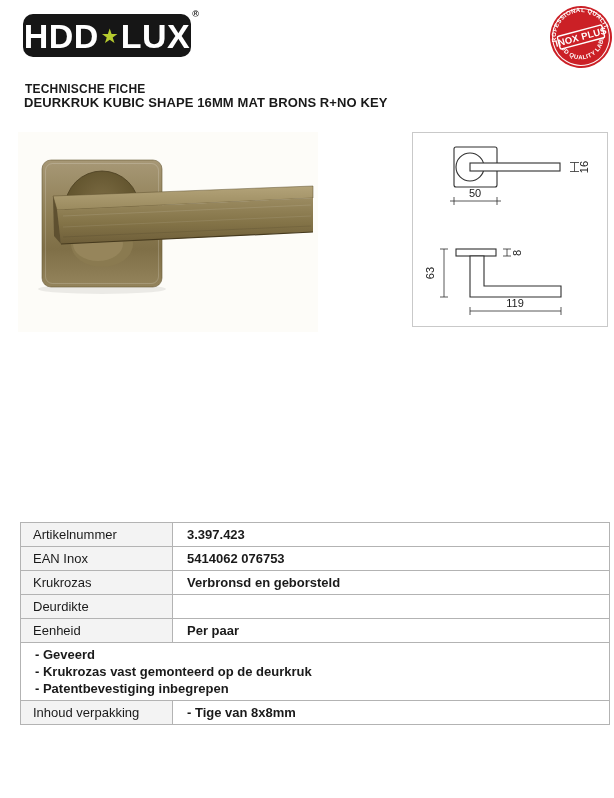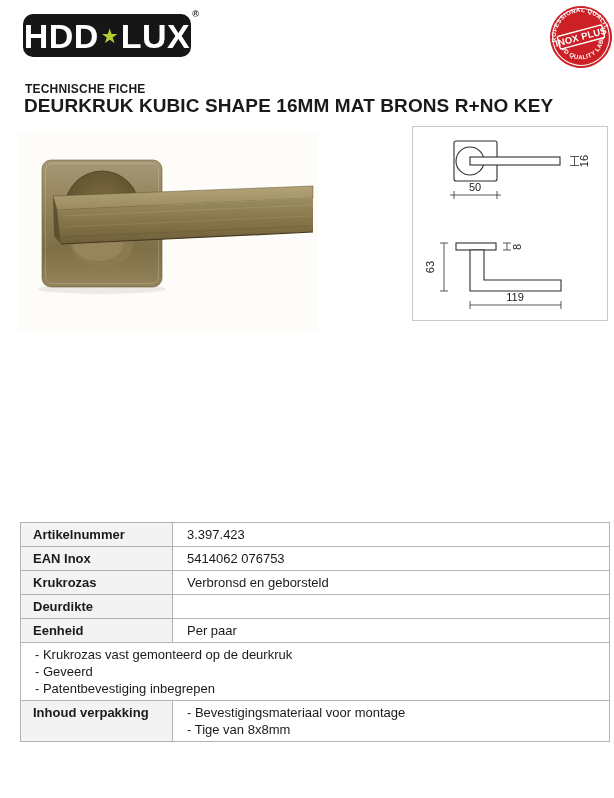--- a/index.html
+++ b/index.html
@@ -13,41 +13,41 @@
     background:#161616;border-radius:10px;
     display:flex;align-items:center;justify-content:center;
   }
   .logo .t{color:#ffffff;font-weight:bold;font-size:34px;letter-spacing:.5px;line-height:1;}
   .logo .star{color:#b6cb2f;font-size:20px;margin:0 2px;line-height:1;}
   .reg{position:absolute;right:-8px;top:-5px;font-size:9px;color:#1a1a1a;font-weight:bold;}
   
   .stamp{position:absolute;left:546px;top:2px;width:70px;height:70px;}
   
   .kicker{position:absolute;left:25px;top:82px;font-size:12px;font-weight:bold;letter-spacing:.2px;}
-  .title{position:absolute;left:24px;top:95px;font-size:19px;font-weight:bold;white-space:nowrap;letter-spacing:.1px;}
+  .title{position:absolute;left:24px;top:95px;font-size:13px;font-weight:bold;white-space:nowrap;letter-spacing:.1px;}
   
   .photo{position:absolute;left:18px;top:132px;width:300px;height:200px;}
   .drawing{
-    position:absolute;left:412px;top:126px;width:194px;height:193px;
+    position:absolute;left:412px;top:132px;width:194px;height:193px;
     border:1px solid #c9c9c9;background:#ffffff;
   }
   .drawing svg{display:block;}
   .dim-txt{font-size:11px;fill:#1a1a1a;font-family:"Liberation Sans",sans-serif;}
   
   .spec-table{
     position:absolute;left:20px;top:522px;width:588px;
     border:1px solid #b3b3b3;border-bottom:none;
     font-size:13px;line-height:17px;
   }
   .row{display:flex;border-bottom:1px solid #b3b3b3;}
   .row .lbl{
     flex:0 0 152px;box-sizing:border-box;background:#f3f3f3;
-    border-right:1px solid #b3b3b3;padding:3px 6px 3px 12px;font-weight:bold;
+    border-right:1px solid #b3b3b3;padding:3px 6px 3px 12px;font-weight:normal;
   }
-  .row .val{flex:1;padding:3px 6px 3px 14px;}
+  .row .val{flex:1;padding:3px 6px 3px 14px;font-weight:bold;}
 </style>
 </head>
 <body>
 
 <div class="logo">
   <span class="t">HDD</span>
   <span class="star">★</span>
   <span class="t">LUX</span>
   <span class="reg">®</span>
 </div>
@@ -172,25 +172,24 @@
     <div class="lbl">Deurdikte</div>
   </div>
   <div class="row">
     <div class="lbl">Eenheid</div>
     <div class="val">
       <div>Per paar</div>
     </div>
   </div>
   <div class="row">
     <div class="val">
+      <div>- Geveerd</div>
       <div>- Krukrozas vast gemonteerd op de deurkruk</div>
-      <div>- Geveerd</div>
       <div>- Patentbevestiging inbegrepen</div>
     </div>
   </div>
   <div class="row">
     <div class="lbl">Inhoud verpakking</div>
     <div class="val">
-      <div>- Bevestigingsmateriaal voor montage</div>
       <div>- Tige van 8x8mm</div>
     </div>
   </div>
 </div>
 
 </body></html>

